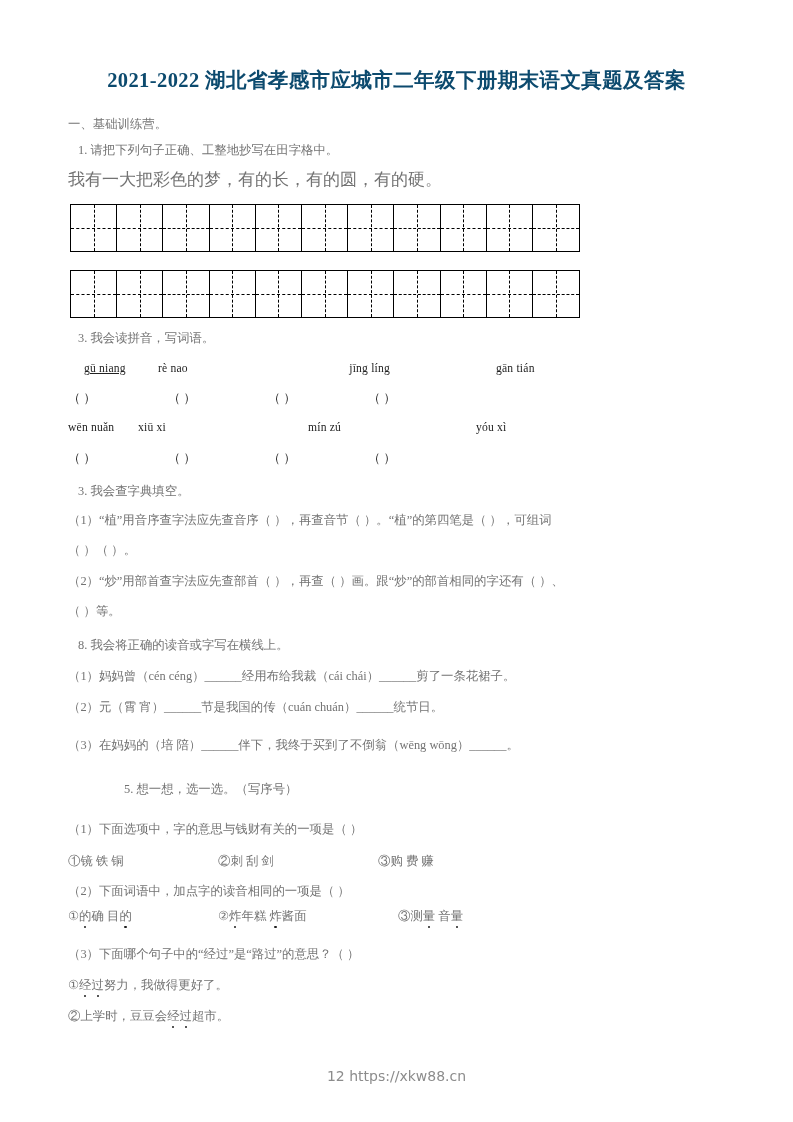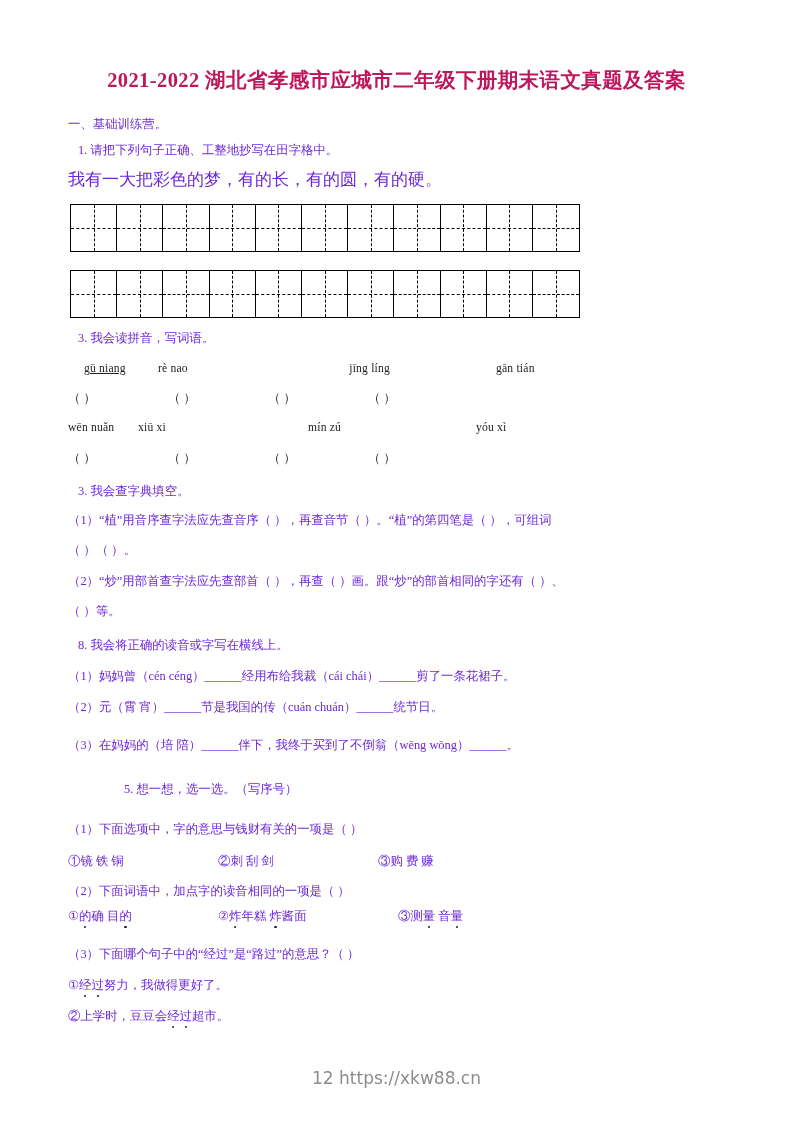--- a/index.html
+++ b/index.html
@@ -25,30 +25,30 @@
 
   
   .doc-title {
     position: absolute;
     left: 0; top: 66px;
     width: 793px;
     text-align: center;
     font-size: 20.5px;
     font-weight: bold;
     letter-spacing: 0.4px;
-    color: #be185d;
+    color: #0c4a6e;
     white-space: nowrap;
   }
 
   
   .ln {
     position: absolute;
     font-size: 12.4px;
     line-height: 1.2;
-    color: #6d28d9;
+    color: #737373;
     white-space: nowrap;
   }
   .ln.ind0 { left: 68px; }
   .ln.ind1 { left: 78px; }
   .ln.ind2 { left: 68px; }
 
   
   .sentence { font-size: 17px; }
 
   
@@ -130,21 +130,21 @@
   }
 
   
   .footer {
     position: absolute;
     left: 0;
     top: 1068px;
     width: 793px;
     text-align: center;
     font-family: "DejaVu Sans", "Liberation Sans", sans-serif;
-    font-size: 17px;
+    font-size: 14px;
     color: #8c8c8c;
     white-space: nowrap;
   }
 </style>
 </head>
 <body>
 
 <div class="page">
 
   <div class="doc-title">2021-2022 湖北省孝感市应城市二年级下册期末语文真题及答案</div>

